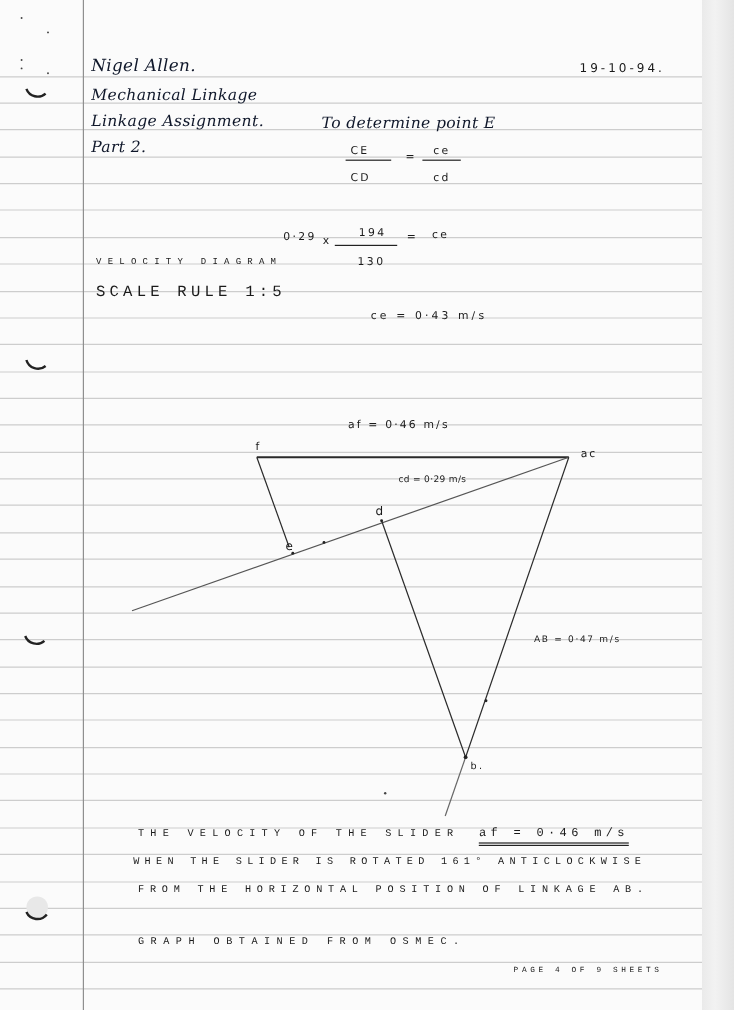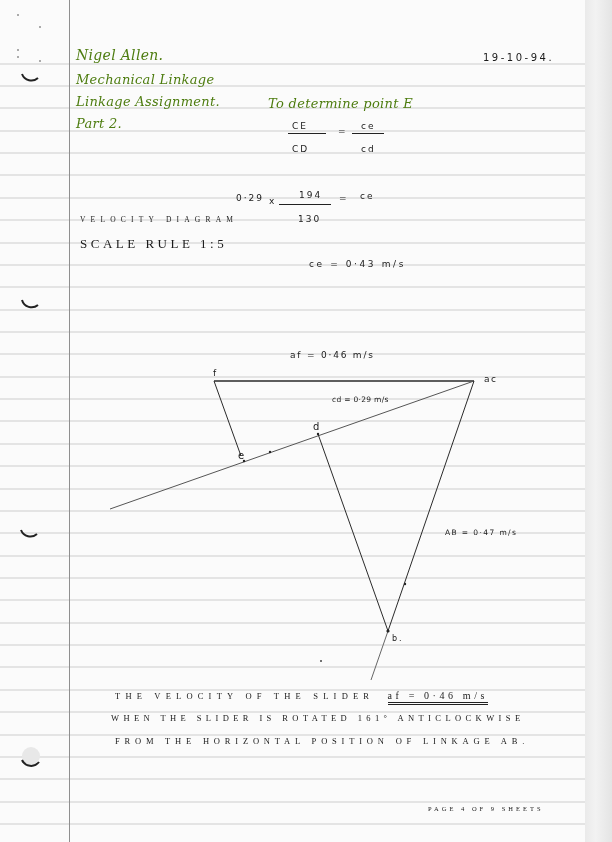--- a/index.html
+++ b/index.html
@@ -1,21 +1,21 @@
 <!DOCTYPE html>
 <html><head>
 <meta charset="utf-8">
 <style>
   html, body { margin: 0; padding: 0; }
   body { width: 612px; height: 842px; background: #fbfbfb; position: relative; overflow: hidden; font-family: "DejaVu Sans", sans-serif; color: #1a1a1a; }
   #paper { position: absolute; left: 0; top: 0; width: 612px; height: 842px; }
   .edge-shadow { position: absolute; left: 585px; top: 0; width: 27px; height: 842px; background: linear-gradient(to right, #eaeaea, #f2f2f2 40%, #e4e4e4); }
   .hw { position: absolute; white-space: nowrap; }
-  .script { font-family: "DejaVu Serif", serif; font-style: italic; font-size: 13px; color: #4d7c0f; letter-spacing: 0.3px; }
-  .caps { font-family: Liberation Serif, serif; font-size: 8.5px; letter-spacing: 5.2px; color: #1a1a1a; }
+  .script { font-family: "DejaVu Serif", serif; font-style: italic; font-size: 13px; color: #0f172a; letter-spacing: 0.3px; }
+  .caps { font-family: Liberation Mono, monospace; font-size: 8.5px; letter-spacing: 5.2px; color: #1a1a1a; }
   .small { font-family: "DejaVu Sans", sans-serif; font-size: 9px; letter-spacing: 2px; color: #1a1a1a; }
   .frac-line { position: absolute; height: 1px; background: #222; }
   .underline-double { border-bottom: 3px double #222; padding-bottom: 1px; }
 </style>
 </head>
 <body>
 
 <div id="paper">
   <div class="edge-shadow"></div>
 
@@ -128,15 +128,16 @@
   <div class="hw small" style="left:392px;top:634px;font-size:8px">b.</div>
   <div class="hw small" style="left:332px;top:395px;font-size:7.5px;letter-spacing:0.3px">cd = 0·29 m/s</div>
   <div class="hw small" style="left:445px;top:528px;font-size:7.5px;letter-spacing:1.4px">AB = 0·47 m/s</div>
 
   <div class="hw caps" style="left:115px;top:690px">
     <span>THE VELOCITY OF THE SLIDER</span>
     <span class="underline-double" style="margin-left:6px;letter-spacing:3.6px;font-size:10px">af = 0·46 m/s</span>
   </div>
   <div class="hw caps" style="left:111px;top:713px;letter-spacing:4.4px">WHEN THE SLIDER IS ROTATED 161° ANTICLOCKWISE</div>
   <div class="hw caps" style="left:115px;top:736px;letter-spacing:4.8px">FROM THE HORIZONTAL POSITION OF LINKAGE AB.</div>
+  <div class="hw caps" style="left:115px;top:780px;letter-spacing:5.4px">GRAPH OBTAINED FROM OSMEC.</div>
 
   <div class="hw caps" style="left:428px;top:805px;font-size:6.5px;letter-spacing:3px">PAGE 4 OF 9 SHEETS</div>
 </div>
 
 </body></html>

